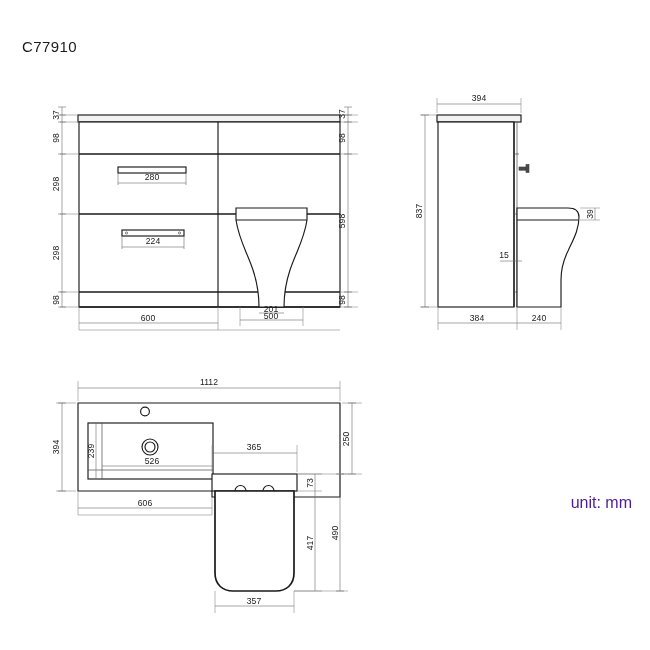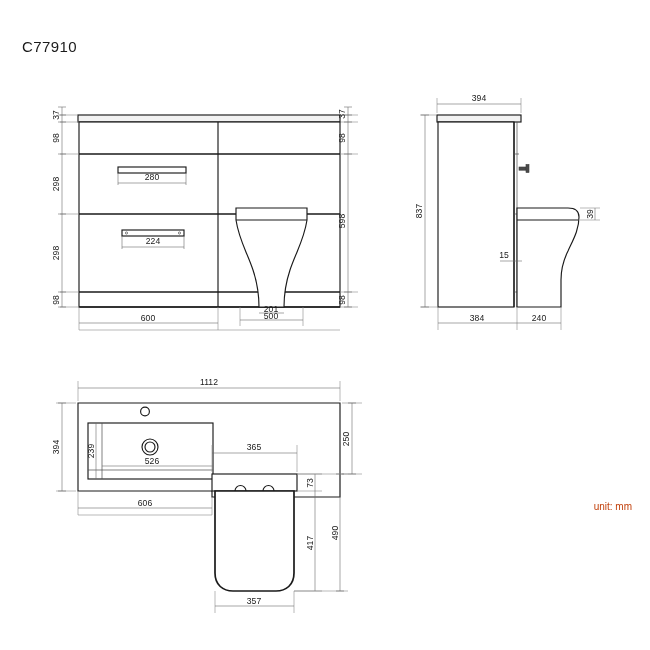--- a/index.html
+++ b/index.html
@@ -28,22 +28,22 @@
     top: 30px;
     font-size: 15px;
     letter-spacing: 0.4px;
     color: #1a1a1a;
     white-space: nowrap;
   }
   #unit {
     position: absolute;
     right: 18px;
     bottom: 28px;
-    font-size: 10px;
-    color: #c2410c;
+    font-size: 16px;
+    color: #4c1d95;
     white-space: nowrap;
   }
   svg { display: block; }
   .obj   { fill: none; stroke: #1a1a1a; stroke-width: 1.15; }
   .objT  { fill: none; stroke: #1a1a1a; stroke-width: 1.7; }
   .thin  { fill: none; stroke: #4a4a4a; stroke-width: 0.7; }
   .dim   { fill: none; stroke: #6b6b6b; stroke-width: 0.6; }
   .ext   { fill: none; stroke: #8a8a8a; stroke-width: 0.6; }
   .fillw { fill: #ffffff; }
   .filll { fill: #f2f2f2; }

